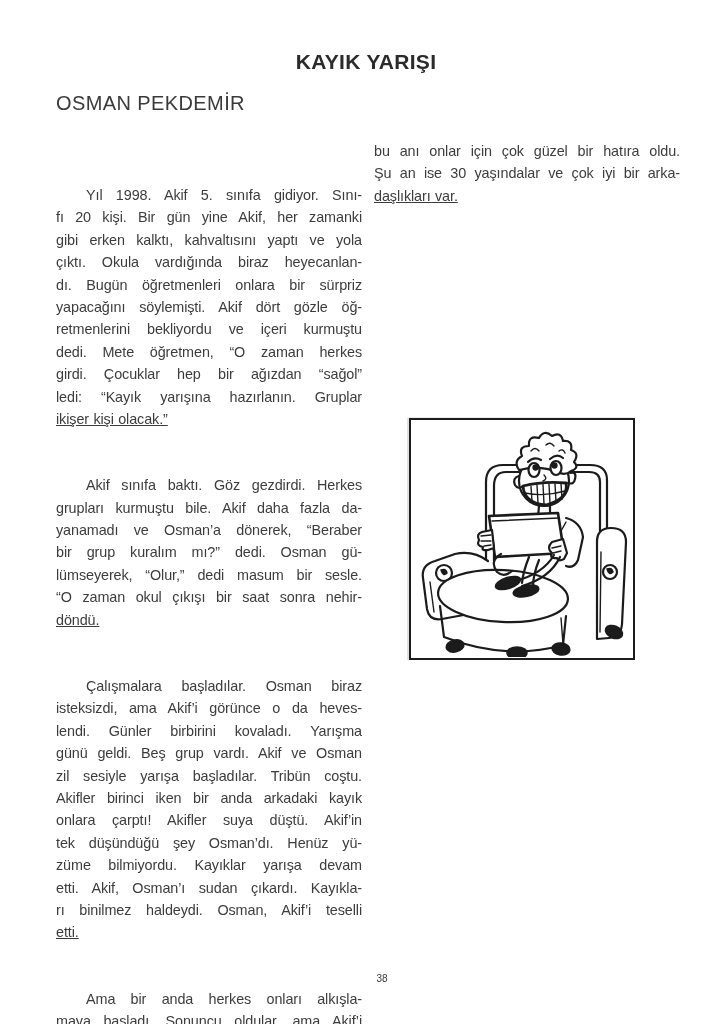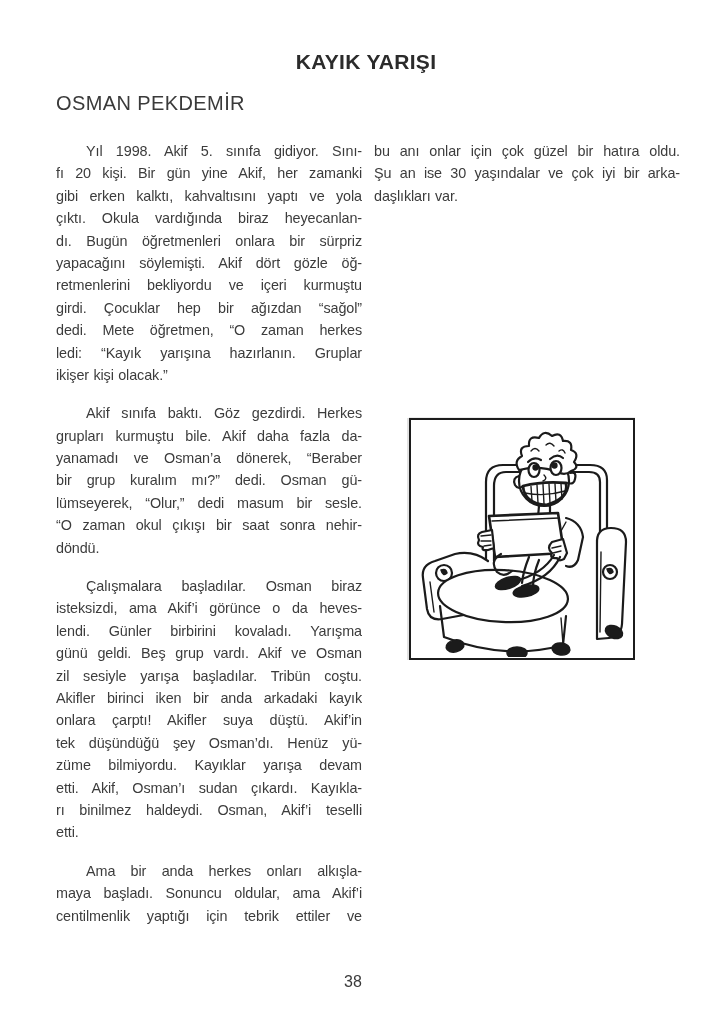--- a/index.html
+++ b/index.html
@@ -40,37 +40,37 @@
   }
   .col.left  { left: 56px; }
   .col.right { left: 374px; }
   .para { margin: 0 0 16px 0; }
   .ln {
     height: 22.4px;
     overflow: hidden;
     text-align: justify;
     text-align-last: justify;
   }
-  .ln.ind { text-indent: 30px; }
-  .ln.end { text-align-last: left; }
+  .ln.ind { text-indent: 30px; margin-top: 44px; }
+  .ln.end { text-align-last: left; text-decoration: underline; }
   .figure-frame {
     position: absolute;
     left: 409px; top: 418px;
     width: 226px; height: 242px;
     box-sizing: border-box;
     border: 2.5px solid #1c1c1c;
     box-shadow: -2px 0 0 #e2e2e2, 0 -1px 0 #ececec;
     background: #ffffff;
   }
   .figure-frame svg { display: block; }
   .pagenum {
     position: absolute;
-    top: 973px; left: 43px; width: 620px;
+    top: 973px; left: 72px; width: 620px;
     text-align: center;
-    font-size: 16px;
+    font-size: 10px;
     color: #3a3a3a;
   }
   .sk  { fill: none; stroke: #1b1b1b; stroke-width: 2.2; stroke-linecap: round; stroke-linejoin: round; }
   .skf { fill: #ffffff; stroke: #1b1b1b; stroke-width: 2.2; stroke-linecap: round; stroke-linejoin: round; }
   .skd { fill: #1b1b1b; stroke: #1b1b1b; stroke-width: 1.5; stroke-linejoin: round; }
   .skt { fill: none; stroke: #1b1b1b; stroke-width: 1.4; stroke-linecap: round; }
 </style>
 </head>
 <body>
 
@@ -81,22 +81,22 @@
 
   <div class="col left">
     <div class="para">
       <div class="ln ind">Yıl 1998. Akif 5. sınıfa gidiyor. Sını-</div>
       <div class="ln">fı 20 kişi. Bir gün yine Akif, her zamanki</div>
       <div class="ln">gibi erken kalktı, kahvaltısını yaptı ve yola</div>
       <div class="ln">çıktı. Okula vardığında biraz heyecanlan-</div>
       <div class="ln">dı. Bugün öğretmenleri onlara bir sürpriz</div>
       <div class="ln">yapacağını söylemişti. Akif dört gözle öğ-</div>
       <div class="ln">retmenlerini bekliyordu ve içeri kurmuştu</div>
+      <div class="ln">dedi. Mete öğretmen, “O zaman herkes</div>
       <div class="ln">girdi. Çocuklar hep bir ağızdan “sağol”</div>
-      <div class="ln">dedi. Mete öğretmen, “O zaman herkes</div>
       <div class="ln">ledi: “Kayık yarışına hazırlanın. Gruplar</div>
       <div class="ln end">ikişer kişi olacak.”</div>
     </div>
     <div class="para">
       <div class="ln ind">Akif sınıfa baktı. Göz gezdirdi. Herkes</div>
       <div class="ln">grupları kurmuştu bile. Akif daha fazla da-</div>
       <div class="ln">yanamadı ve Osman’a dönerek, “Beraber</div>
       <div class="ln">bir grup kuralım mı?” dedi. Osman gü-</div>
       <div class="ln">lümseyerek, “Olur,” dedi masum bir sesle.</div>
       <div class="ln">“O zaman okul çıkışı bir saat sonra nehir-</div>

